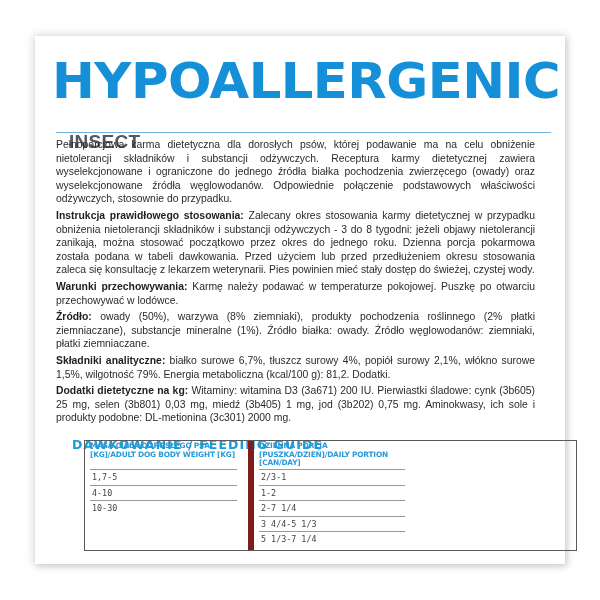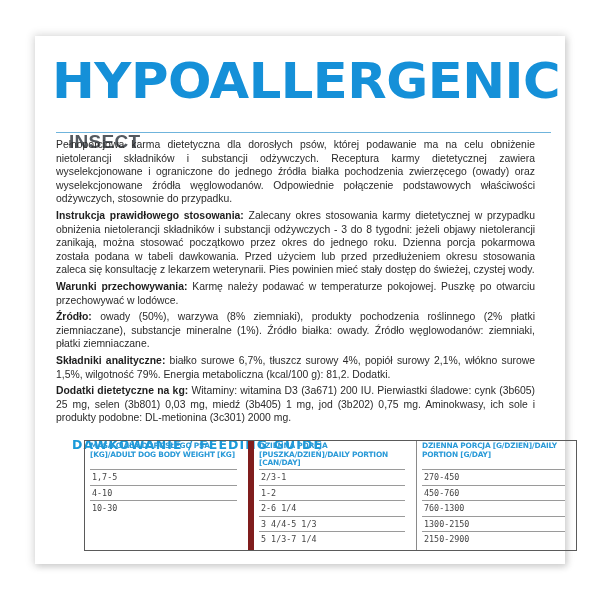--- a/index.html
+++ b/index.html
@@ -149,27 +149,19 @@
     <div class="col col-1">
       <div class="col-head">MASA CIAŁA DOROSŁEGO PSA [KG]/ADULT DOG BODY WEIGHT [KG]</div>
       <div class="cell">1,7-5</div>
       <div class="cell">4-10</div>
       <div class="cell">10-30</div>
     </div>
     <div class="col col-2">
       <div class="col-head">DZIENNA PORCJA [PUSZKA/DZIEŃ]/DAILY PORTION [CAN/DAY]</div>
       <div class="cell">2/3-1</div>
       <div class="cell">1-2</div>
-      <div class="cell">2-6 1/4</div>
+      <div class="cell">2-7 1/4</div>
       <div class="cell">3 4/4-5 1/3</div>
       <div class="cell">5 1/3-7 1/4</div>
-    </div>
-    <div class="col col-3">
-      <div class="col-head">DZIENNA PORCJA [G/DZIEŃ]/DAILY PORTION [G/DAY]</div>
-      <div class="cell">270-450</div>
-      <div class="cell">450-760</div>
-      <div class="cell">760-1300</div>
-      <div class="cell">1300-2150</div>
-      <div class="cell">2150-2900</div>
     </div>
   </div>
 
 </div>
 
 </body></html>

